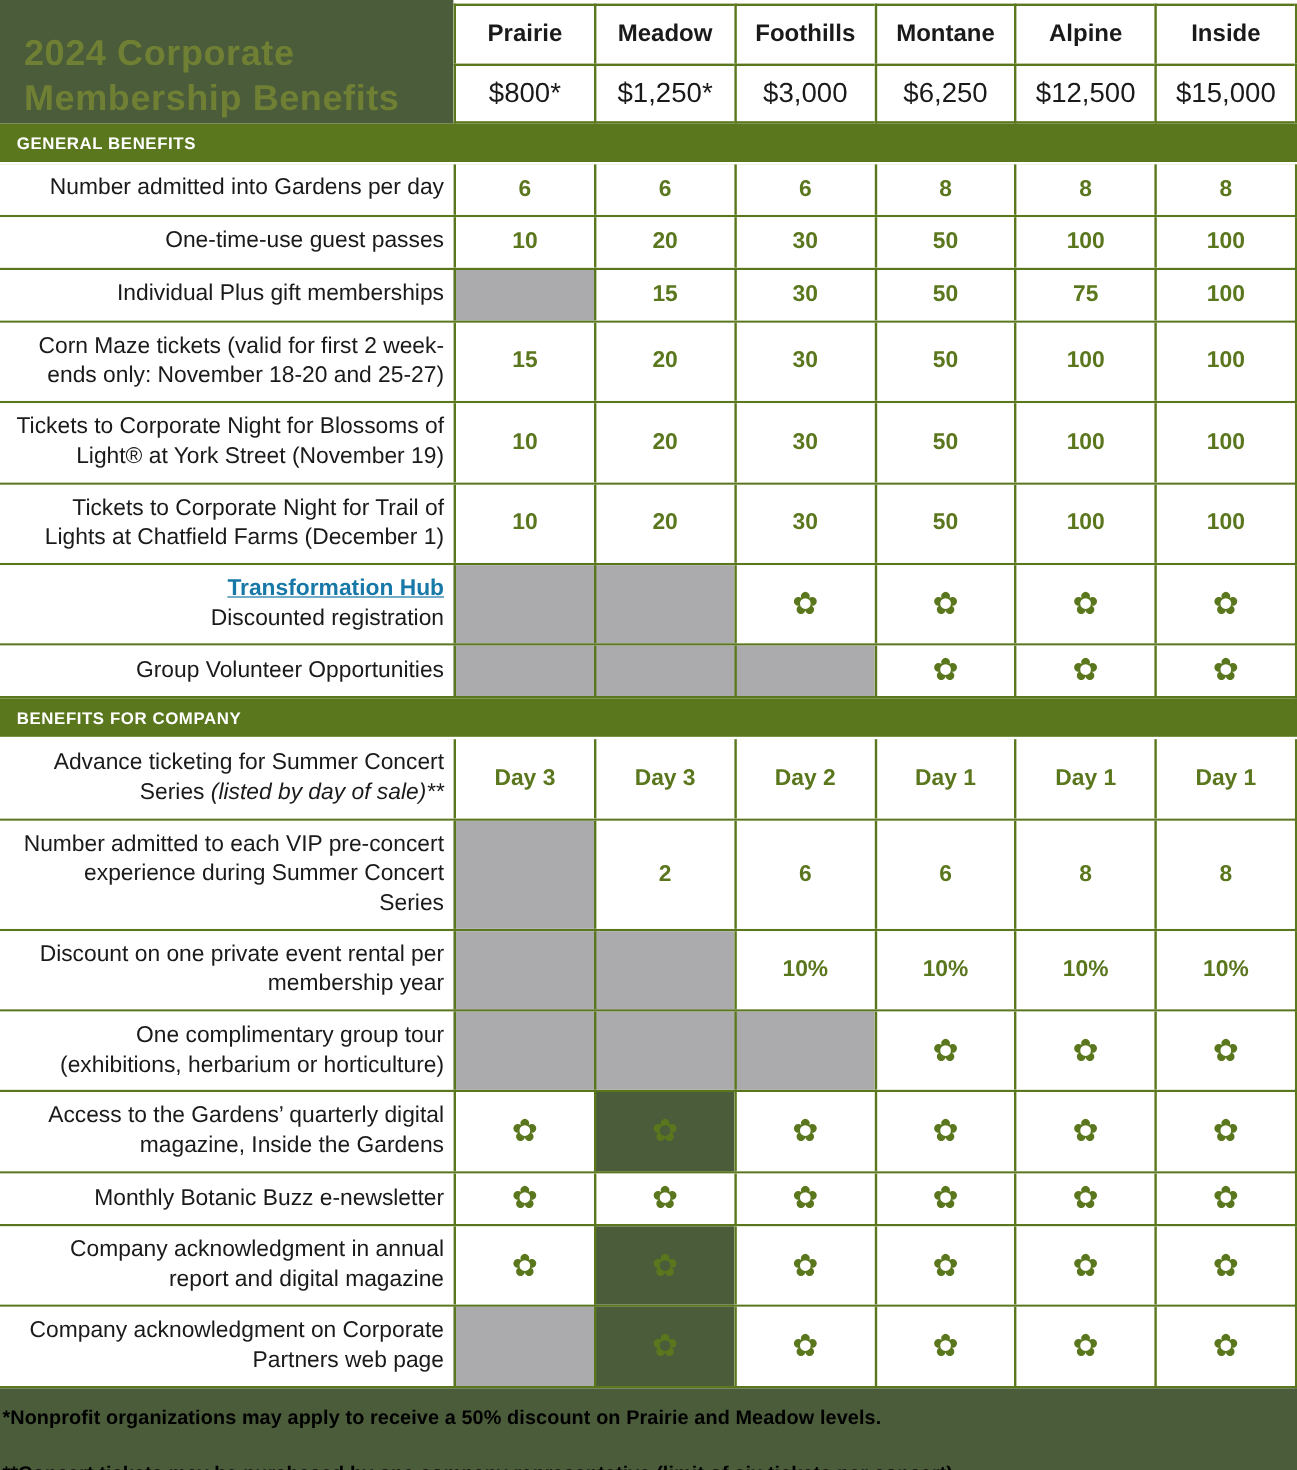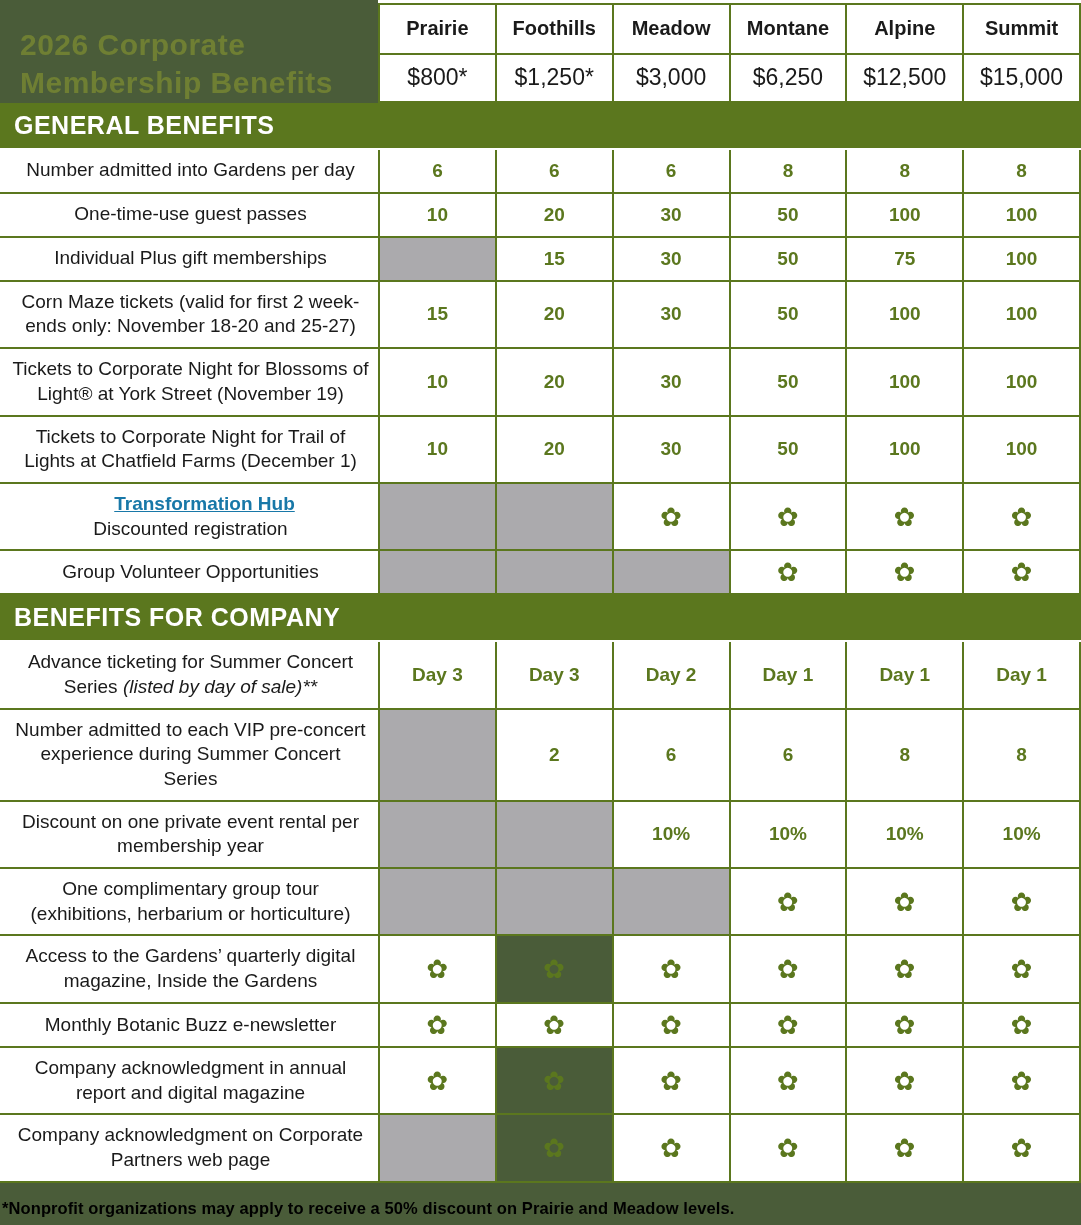--- a/index.html
+++ b/index.html
@@ -21,33 +21,33 @@
   .hcell{
     border-left:2px solid var(--olive); border-top:2px solid var(--olive);
     display:flex; align-items:center; justify-content:center; background:#fff;
   }
   .hrow.prices .hcell{border-bottom:2px solid var(--olive);}
   .level-name{font-weight:700; font-size:20px;}
   .level-price{font-size:23px;}
 
   
   .section-bar{
-    background:var(--olive); color:#fff; font-weight:700; font-size:25px;
+    background:var(--olive); color:#fff; font-weight:700; font-size:14px;
     letter-spacing:.5px; padding:8px 0 8px 14px; border-bottom:2px solid #fff;
   }
 
   
   .row{
     display:grid; grid-template-columns:378px repeat(6,1fr);
     border-bottom:2.5px solid var(--olive); border-right:2px solid var(--olive);
     min-height:44px;
   }
   .cell{display:flex; align-items:center; justify-content:center; background:#fff;}
   .cell.label{
-    justify-content:flex-start; text-align:center; padding:8px 8px 8px 11px;
+    justify-content:flex-start; text-align:right; padding:8px 8px 8px 11px;
     font-size:19px; line-height:1.3; display:block; align-content:center;
   }
   .cell.val{border-left:2px solid var(--olive); font-weight:700; font-size:19px; color:var(--olive);}
   .cell.val.gray{background:var(--gray);}
   .cell.val.dark{background:var(--dark);}
   .flower{font-family:"DejaVu Sans", sans-serif; font-size:26px; line-height:1; color:var(--olive);}
   .cell.val.dark .flower{color:var(--olive);}
   .hub-link{color:var(--link); font-weight:700; text-decoration:underline; font-size:19px;margin-left:28px;}
   .ital{font-style:italic;}
 
@@ -59,41 +59,41 @@
     font-weight:700; font-size:16.5px; line-height:1.35; margin-bottom:24px; letter-spacing:.1px;
   }
 </style>
 </head>
 <body>
 
 <div class="page">
 
   <div class="top">
     <div class="title-block">
-      <h1>2026 Corporate Membership Benefits</h1>
+      <h1>2024 Corporate Membership Benefits</h1>
     </div>
     <div class="head-table">
       <div class="hrow names" id="names-row">
           <div class="hcell">
             <span class="level-name">Prairie</span>
           </div>
           <div class="hcell">
+            <span class="level-name">Meadow</span>
+          </div>
+          <div class="hcell">
             <span class="level-name">Foothills</span>
           </div>
           <div class="hcell">
-            <span class="level-name">Meadow</span>
-          </div>
-          <div class="hcell">
             <span class="level-name">Montane</span>
           </div>
           <div class="hcell">
             <span class="level-name">Alpine</span>
           </div>
           <div class="hcell">
-            <span class="level-name">Summit</span>
+            <span class="level-name">Inside</span>
           </div>
         </div>
       <div class="hrow prices" id="prices-row">
           <div class="hcell">
             <span class="level-price">$800*</span>
           </div>
           <div class="hcell">
             <span class="level-price">$1,250*</span>
           </div>
           <div class="hcell">

